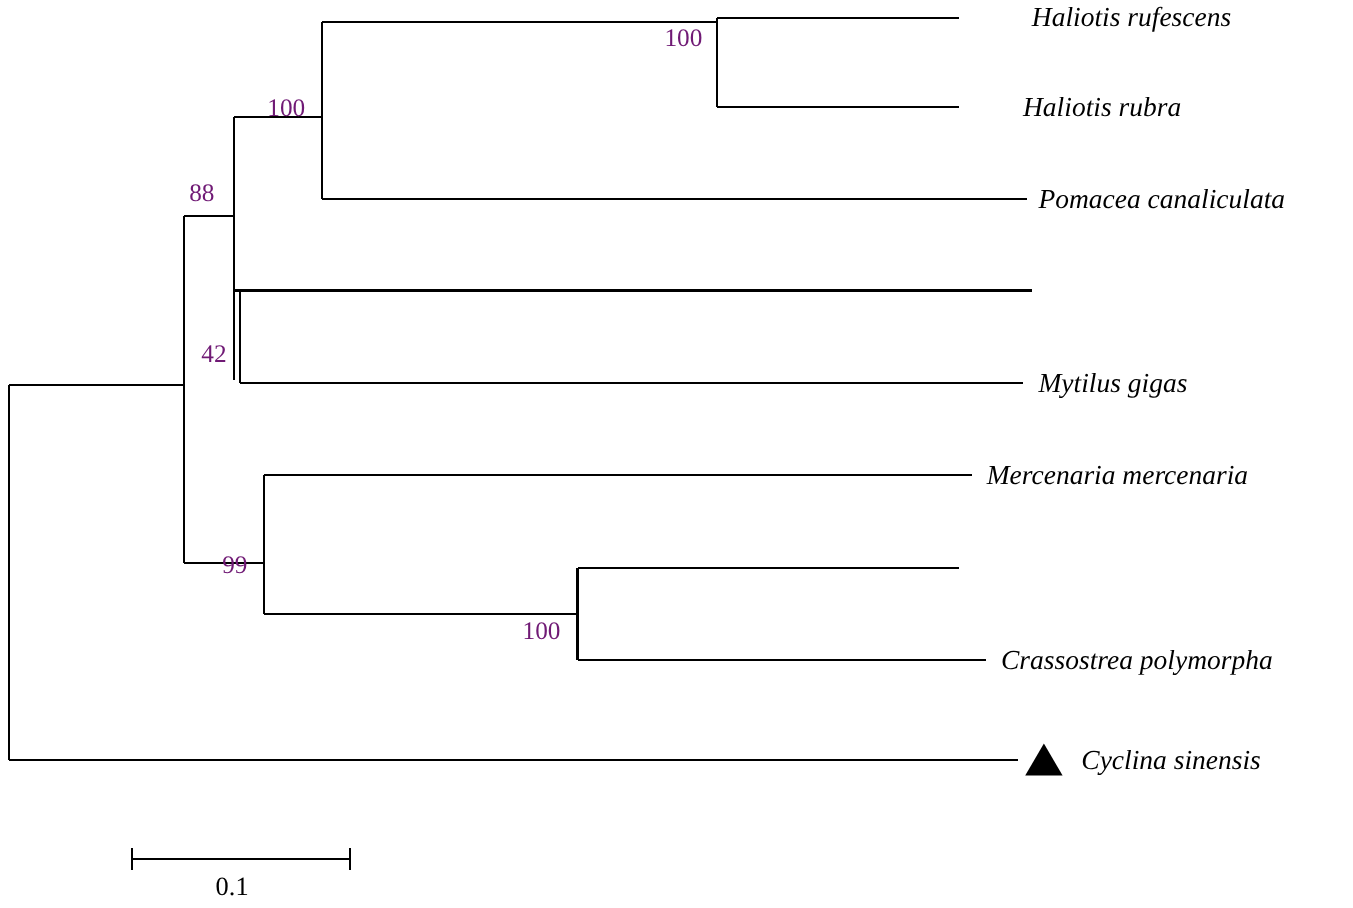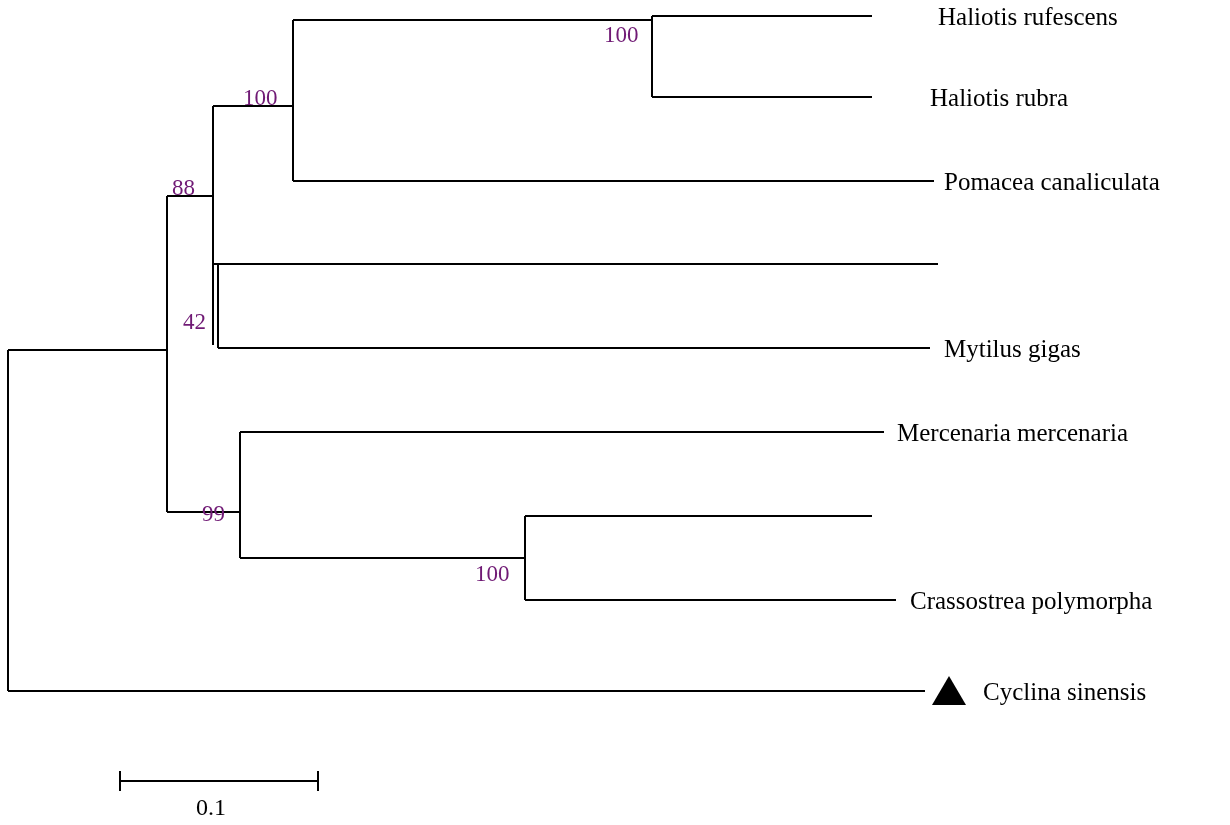--- a/index.html
+++ b/index.html
@@ -18,20 +18,21 @@
   #tree-svg {
     position: absolute;
     left: 0;
     top: 0;
     width: 1230px;
     height: 825px;
   }
   .taxon-label {
     position: absolute;
     font-family: "Liberation Serif", serif;
+    font-style: italic;
     font-size: 25px;
     color: #000000;
     white-space: nowrap;
     line-height: 1;
   }
   .support-label {
     position: absolute;
     font-family: "Liberation Serif", serif;
     font-size: 23px;
     color: #701a75;
@@ -103,20 +104,20 @@
   <div class="taxon-label" style="left:944px; top:169px;">Pomacea canaliculata</div>
   <div class="taxon-label" style="left:944px; top:336px;">Mytilus gigas</div>
   <div class="taxon-label" style="left:897px; top:420px;">Mercenaria mercenaria</div>
   <div class="taxon-label" style="left:910px; top:588px;">Crassostrea polymorpha</div>
   <div class="taxon-label" style="left:983px; top:679px;">Cyclina sinensis</div>
 
   <div class="marker-triangle" style="left:932px; top:676px;"></div>
 
   <div class="support-label" style="left:604px; top:23px;">100</div>
   <div class="support-label" style="left:243px; top:86px;">100</div>
-  <div class="support-label" style="left:172px; top:176px;">88</div>
+  <div class="support-label" style="left:172px; top:164px;">88</div>
   <div class="support-label" style="left:183px; top:310px;">42</div>
   <div class="support-label" style="left:202px; top:502px;">99</div>
   <div class="support-label" style="left:475px; top:562px;">100</div>
 
   <div class="scale-label" style="left:196px; top:795px;">0.1</div>
 
 </div>
 
 </body></html>

